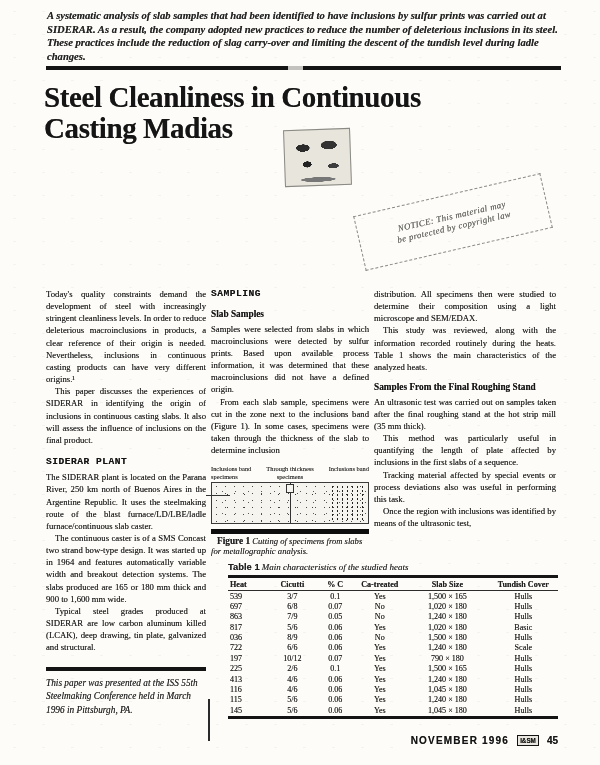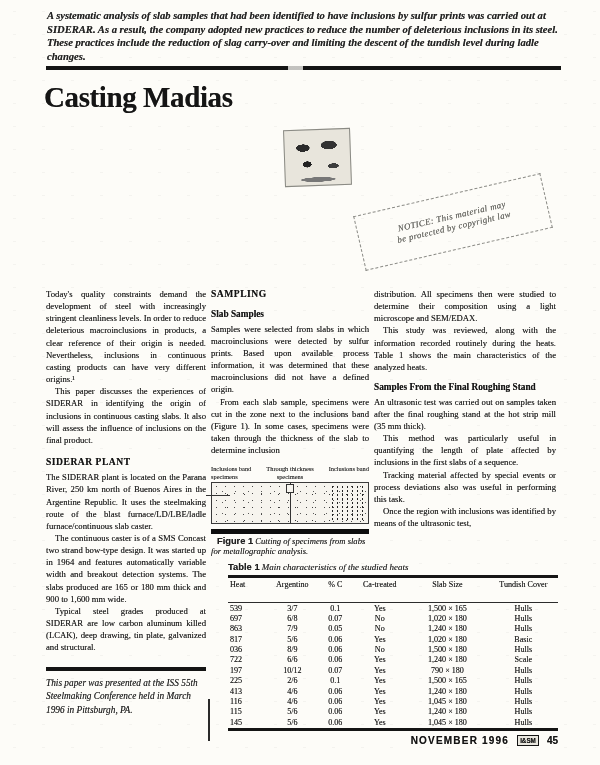--- a/index.html
+++ b/index.html
@@ -43,21 +43,21 @@
     font-style:italic;font-size:8.8px;line-height:11px;letter-spacing:0.4px;
     display:flex;flex-direction:column;align-items:center;justify-content:center;text-align:center;padding:3px;}
 
   
   .col{position:absolute;top:288px;font-size:8.7px;line-height:12.15px;text-align:justify;color:#222;}
   .col1{left:46px;width:160px;}
   .col2{left:211px;width:158px;}
   .col3{left:374px;width:182px;}
   .col p{margin:0;text-indent:9px;}
   .col p.noindent{text-indent:0;}
-  .h-sans{font-family:Liberation Serif, serif;font-weight:700;
+  .h-sans{font-family:Liberation Mono, monospace;font-weight:700;
     font-size:9.6px;letter-spacing:0.5px;margin:10px 0 3px;text-indent:0;color:#141414;}
   .h-sans.first{margin-top:0;}
   .h-serif{font-weight:700;font-size:9.3px;line-height:11.5px;margin:9px 0 2px;text-indent:0;color:#141414;}
 
   
   .fnrule{height:4px;background:#141414;margin:13px 0 6px;}
   .footnote{font-style:italic;font-size:9.3px;line-height:13.5px;text-align:left;color:#262626;}
   .fnbar{position:absolute;left:208px;top:699px;width:2px;height:42px;background:#2a2a2a;}
 
   
@@ -73,32 +73,32 @@
       radial-gradient(#3a3a3a 0.8px, transparent 0.95px),
       #f6f4ee;
     background-size:9px 7px,13px 11px,17px 13px;background-position:0 0,4px 3px,7px 5px;}
   .fig-centerline{position:absolute;left:50%;top:0;bottom:0;width:1.4px;background:#333;}
   .fig-sq{position:absolute;left:calc(50% - 4px);top:1px;width:8px;height:9px;border:1.2px solid #333;background:#f6f4ee;}
   .fig-band{position:absolute;right:4px;top:2px;bottom:2px;width:34px;
     background-image:radial-gradient(#222 0.85px, transparent 1px);background-size:5px 4px;}
   .fig-leftmark{position:absolute;left:-6px;top:12px;width:24px;height:1.4px;background:#333;}
   .fig-bar{height:5px;background:#0d0d0d;margin-top:5px;}
   .fig-caption{margin-top:2px;text-align:left;font-size:8.6px;line-height:10.5px;}
-  .fig-caption .fl{font-family:Liberation Sans, sans-serif;font-weight:700;font-size:9.3px;padding-left:6px;}
+  .fig-caption .fl{font-family:Liberation Serif, serif;font-weight:700;font-size:9.3px;padding-left:6px;}
   .fig-caption .fc{font-style:italic;color:#2b2b2b;}
 
   
   .tablewrap{position:absolute;left:228px;top:561px;width:330px;}
   .table-title{font-size:9px;text-align:left;}
   .table-title .tl{font-family:"Liberation Sans","DejaVu Sans",sans-serif;font-weight:700;font-size:9.4px;}
   .table-title .tc{font-style:italic;color:#2b2b2b;}
   .table-toprule{height:2.6px;background:#161616;margin:3px 0 0;}
   table.t1{width:100%;border-collapse:collapse;font-size:8.1px;line-height:9.6px;color:#222;
     border-bottom:3px solid #141414;}
-  table.t1 th{font-weight:400;text-align:center;padding:2px 0 13px;border-bottom:1px solid #2c2c2c;}
+  table.t1 th{font-weight:700;text-align:center;padding:2px 0 1px;border-bottom:1px solid #2c2c2c;}
   table.t1 td{text-align:center;padding:0.4px 0;}
   table.t1 th:first-child,table.t1 td:first-child{text-align:left;padding-left:2px;width:12%;}
   table.t1 th:nth-child(2){width:15%;} table.t1 th:nth-child(3){width:11%;}
   table.t1 th:nth-child(4){width:16%;} table.t1 th:nth-child(5){width:25%;}
   table.t1 th:nth-child(6){width:21%;}
 
   
   .footer{position:absolute;left:46px;top:735px;width:512px;text-align:right;
     font-family:"Liberation Sans","DejaVu Sans",sans-serif;font-weight:700;
     font-size:10px;letter-spacing:1.2px;color:#141414;}
@@ -108,20 +108,21 @@
 </style>
 </head>
 <body>
 
 <div class="page soft">
 
   <div class="abstract">A systematic analysis of slab samples that had been identified to have inclusions by sulfur prints was carried out at SIDERAR. As a result, the company adopted new practices to reduce the number of deleterious inclusions in its steel. These practices include the reduction of slag carry-over and limiting the descent of the tundish level during ladle changes.</div>
   <div class="abstract-rule"></div>
 
   <div class="title">
+    <div>Steel Cleanliness in Continuous</div>
     <div>Casting Madias</div>
   </div>
 
 
   <div class="photo"></div>
 
   <div class="stamp">
     <span>NOTICE: This material may</span>
     <span>be protected by copyright law</span>
   </div>
@@ -177,21 +178,21 @@
   <div class="tablewrap">
     <div class="table-title">
       <span class="tl">Table 1</span>
       <span class="tc">Main characteristics of the studied heats</span>
     </div>
     <div class="table-toprule"></div>
     <table class="t1">
       <thead>
         <tr>
           <th>Heat</th>
-          <th>Argentino</th>
+          <th>Cicutti</th>
           <th>% C</th>
           <th>Ca-treated</th>
           <th>Slab Size</th>
           <th>Tundish Cover</th>
         </tr>
       </thead>
       <tbody>
           <tr>
             <td>539</td>
             <td>3/7</td>

